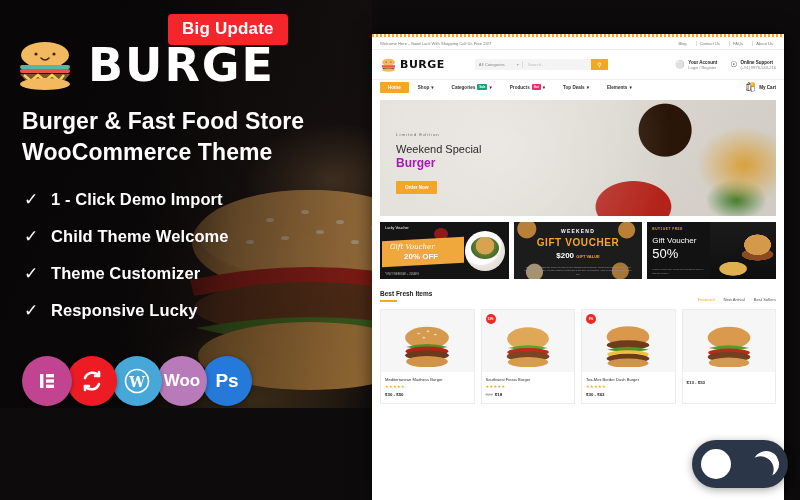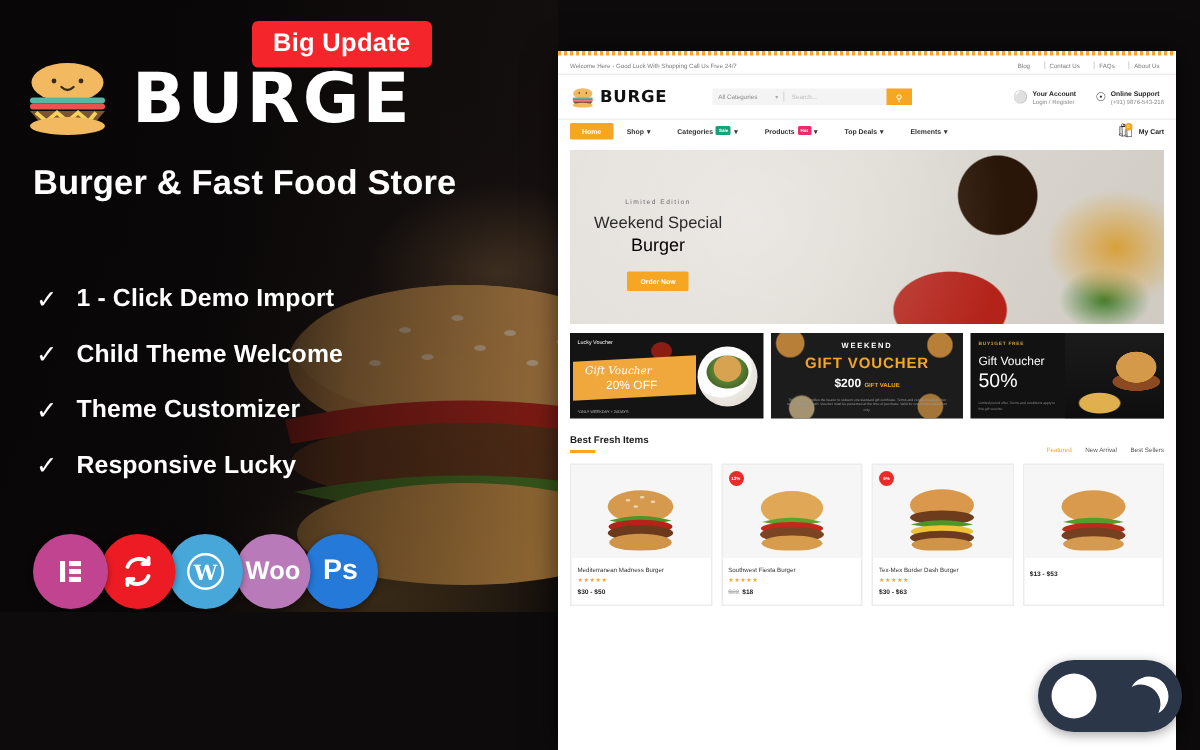--- a/index.html
+++ b/index.html
@@ -118,37 +118,37 @@
     background:
       radial-gradient(circle at 72% 26%, #2a1608 0 26px, rgba(0,0,0,0) 27px),
       radial-gradient(circle at 69% 20%, #f2efe9 0 7px, rgba(0,0,0,0) 8px),
       radial-gradient(circle at 75% 31%, #efeae2 0 6px, rgba(0,0,0,0) 7px),
       radial-gradient(ellipse 62px 42px at 64% 92%, #b3231a 0 60%, rgba(0,0,0,0) 62%),
       radial-gradient(ellipse 68px 55px at 92% 56%, #d8a13c, rgba(0,0,0,0) 70%),
       radial-gradient(ellipse 44px 30px at 90% 86%, #3f7a28, rgba(0,0,0,0) 70%),
       linear-gradient(120deg,#e4e1dc 0%, #dedad3 45%, #cfcbc3 100%);
   }
   .hero-grain{ position:absolute; inset:0; background:radial-gradient(circle at 30% 40%, rgba(255,255,255,.35), rgba(0,0,0,0) 60%); }
-  .hero-txt{ position:absolute; left:16px; top:32px;text-align:center; }
+  .hero-txt{ position:absolute; left:16px; top:32px; }
   .hero-kicker{ font-size:4.4px; color:#6c6c6c; letter-spacing:1px; margin-bottom:6px; }
   .hero-l1{ font-size:11px; color:#2a2a2a; }
-  .hero-l2{ font-size:12px; color:#000000; font-weight:normal; margin-top:1px; }
+  .hero-l2{ font-size:12px; color:#a21caf; font-weight:bold; margin-top:1px; }
   .hero-btn{ margin-top:11px; background:#f5a623; color:#fff; font-size:4.6px; font-weight:bold; padding:4px 9px; border-radius:1px; display:inline-block; }
 
   
   .vouchers{ display:flex; gap:5px; margin-top:6px; height:57px; }
   .v{ flex:1; position:relative; overflow:hidden; }
   .v1{ background:#141414; }
   .v1 .v-tag{ position:absolute; left:5px; top:4px; font-size:3.6px; color:#fff; }
   .v1 .brush{
     position:absolute; left:2px; top:17px; width:82px; height:26px;
     background:#f0a83c; transform:skewY(-3deg);
   }
   .v1 .v-a{ position:absolute; left:10px; top:21px; font-size:7px; color:#fff; font-style:italic; font-family:"DejaVu Serif",serif; }
-  .v1 .v-b{ position:absolute; left:24px; top:30px; font-size:8px; color:#fff; font-weight:normal; }
+  .v1 .v-b{ position:absolute; left:24px; top:30px; font-size:8px; color:#fff; font-weight:bold; }
   .v1 .v-c{ position:absolute; left:5px; bottom:3px; font-size:2.6px; color:#bbb; }
   .v1 .plate{ position:absolute; right:4px; top:9px; width:40px; height:40px; border-radius:50%; background:radial-gradient(circle at 40% 35%, #fdfdfd 0 55%, #ebe7e1 58%, #d9d4cc 100%); }
   .v1 .plate-food{ position:absolute; right:10px; top:15px; width:28px; height:22px; border-radius:50%;
     background:radial-gradient(ellipse at 50% 40%, #d7a351 0 45%, #5b7f32 48%, #2f4d1d 100%); }
   .v1 .sauce{ position:absolute; left:54px; top:6px; width:14px; height:12px; border-radius:50%; background:#8d1d14; }
 
   .v2{ background:#1c1c1c; }
   .v2 .pat{ position:absolute; inset:0;
     background:
       radial-gradient(circle at 10% 12%, #c98b3c 0 9px, rgba(0,0,0,0) 10px),
@@ -250,20 +250,21 @@
         <rect x="6" y="30" width="50" height="4" rx="2" fill="#e9534f"></rect>
         <path d="M6 35 h50 l-6 7 h-38 z" fill="#7a5433"></path>
         <path d="M10 36 l7 6 l7 -6 l7 6 l7 -6 l7 6 l5 -6" fill="none" stroke="#f5d35a" stroke-width="2.6"></path>
         <ellipse cx="31" cy="45" rx="25" ry="6" fill="#f3b961"></ellipse>
       </svg>
       <div class="brand-name">BURGE</div>
     </div>
 
     <div class="headline">
       <div>Burger &amp; Fast Food Store</div>
+      <div>WooCommerce Theme</div>
     </div>
 
     <div class="feature-list">
       <div class="feature">
         <span class="check">✓</span>
         <span class="txt">1 - Click Demo Import</span>
       </div>
       <div class="feature">
         <span class="check">✓</span>
         <span class="txt">Child Theme Welcome</span>

